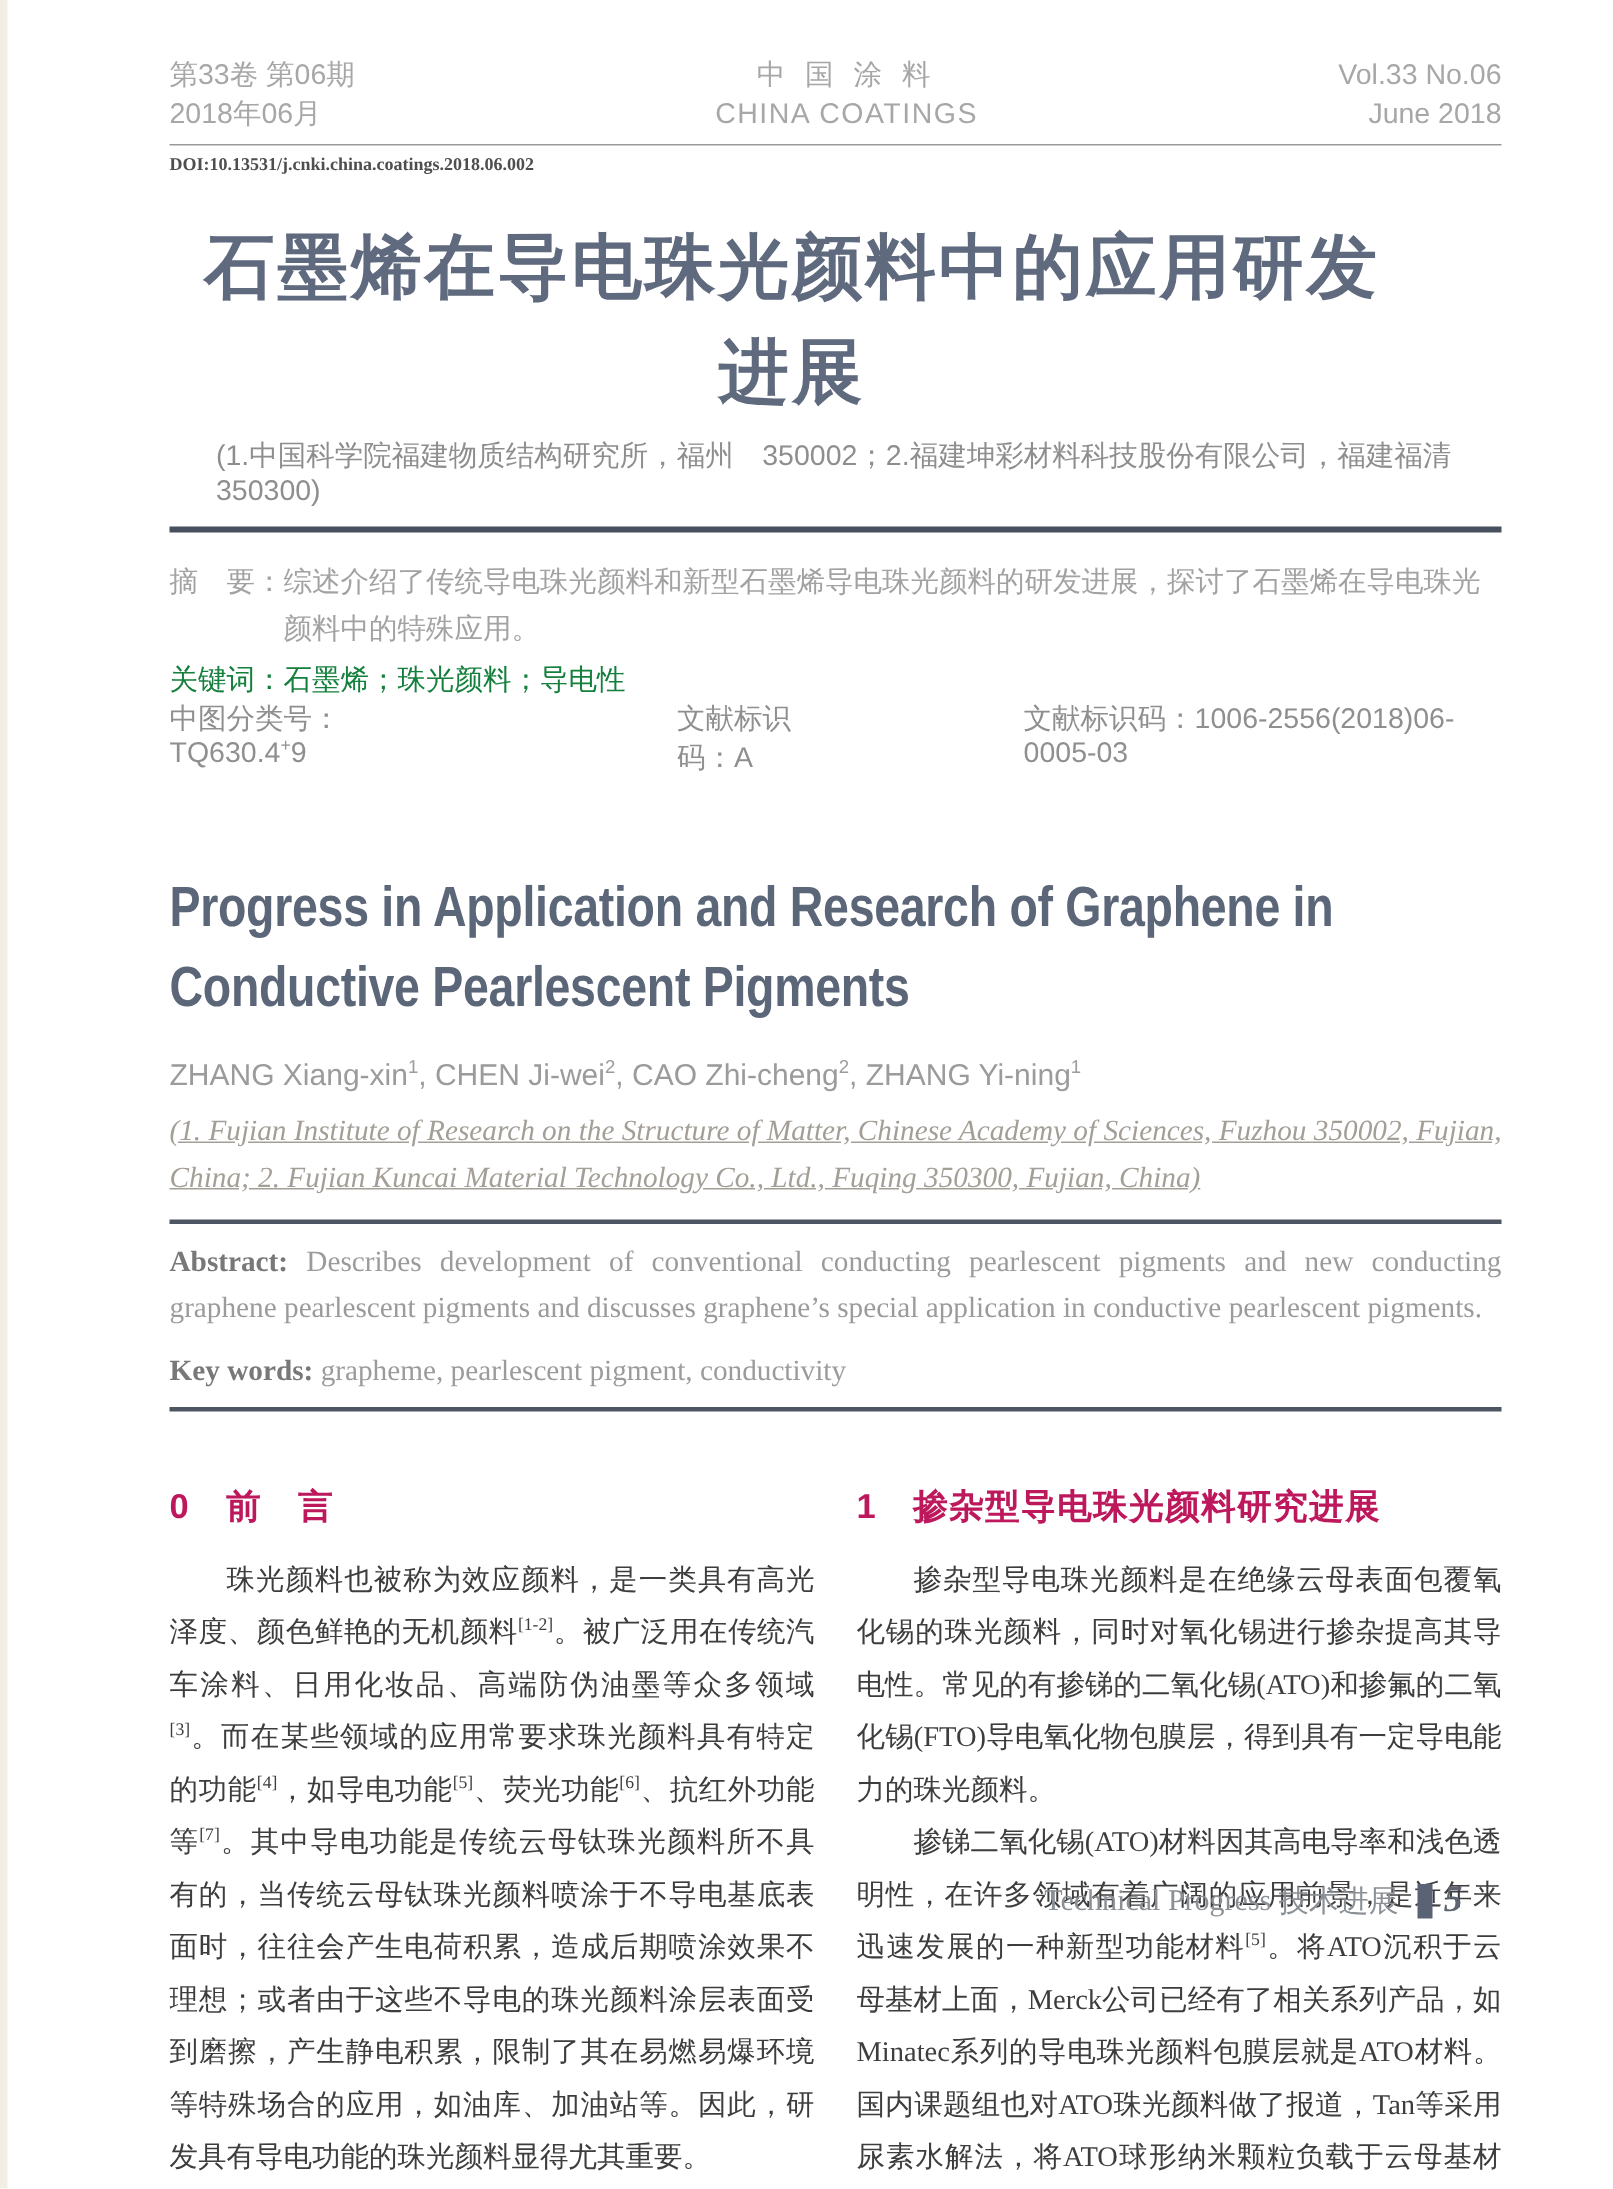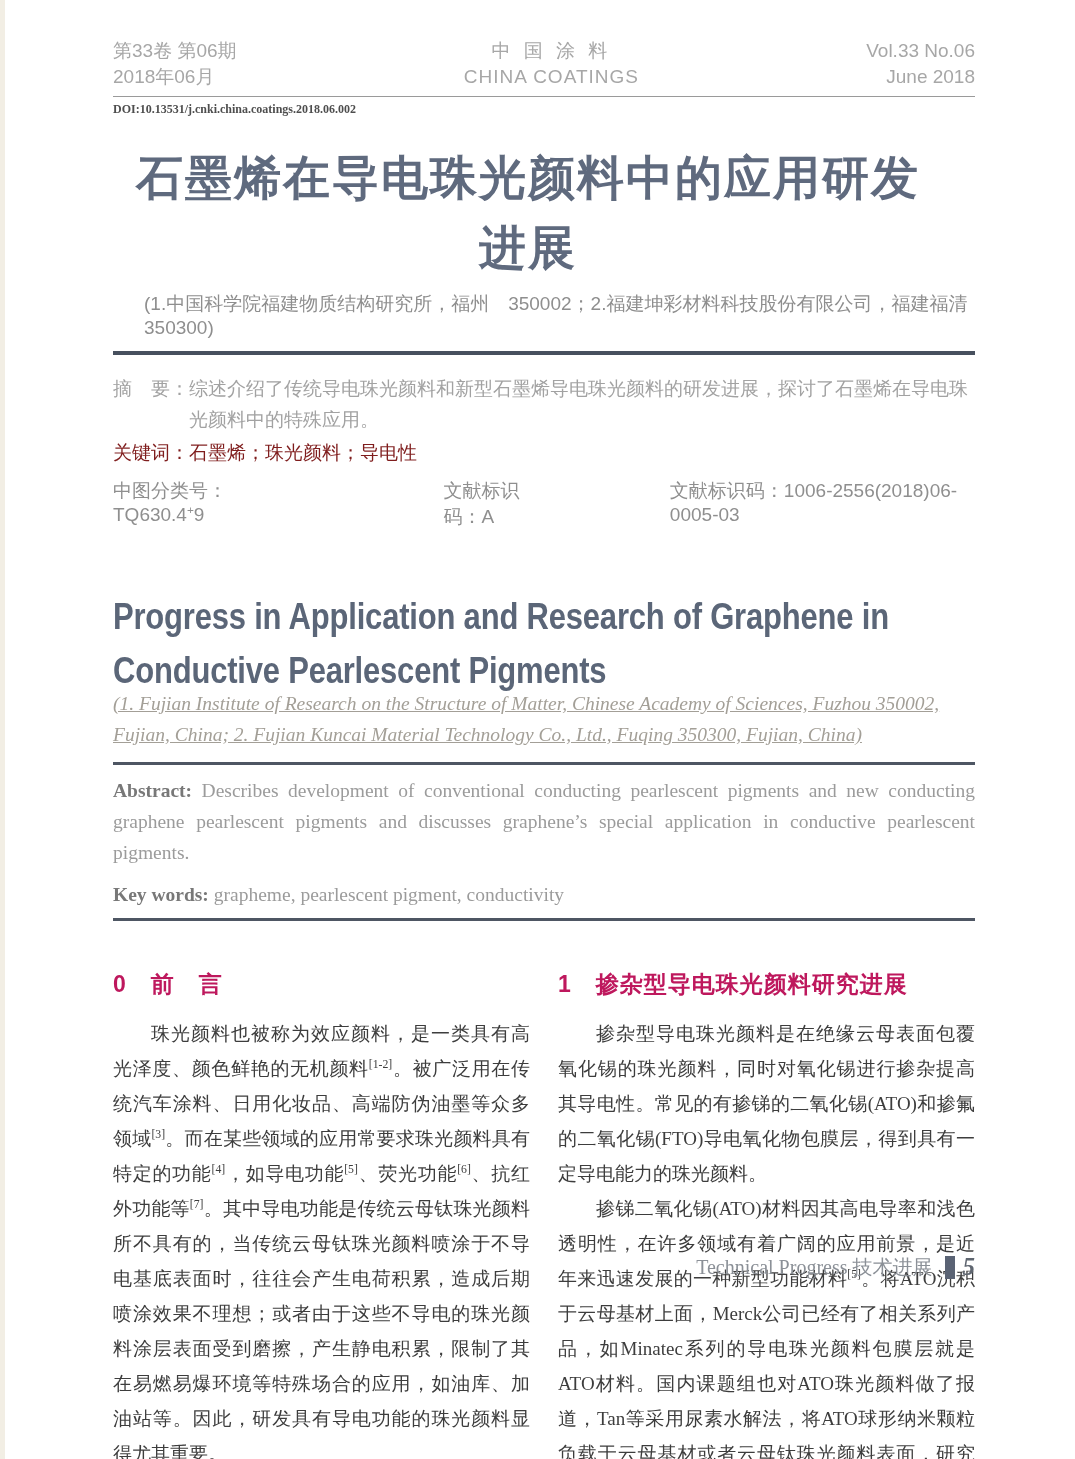--- a/index.html
+++ b/index.html
@@ -4,21 +4,21 @@
 <style>
   * { margin:0; padding:0; box-sizing:border-box; }
   html,body { background:#ffffff; }
   body {
     width:1075px; height:1459px; position:relative; overflow:hidden;
     font-family:"Liberation Sans","DejaVu Sans",sans-serif;
     -webkit-font-smoothing:antialiased;
   }
   .scan-edge { position:absolute; left:0; top:0; width:5px; height:1459px;
     background:#efeadd; opacity:.8; }
-  .page { position:relative; padding:38px 100px 0 113px; height:1307px; }
+  .page { position:relative; padding:38px 74px 0 113px; height:1307px; }
 
   
   .journal-header { display:flex; justify-content:space-between; align-items:flex-start;
     color:#a7a7a7; font-size:19px; line-height:26px; padding-bottom:6px;
     border-bottom:1px solid #9a9a9a; }
   .jh-center { text-align:center; letter-spacing:4px; }
   .jh-center .en { letter-spacing:1px; }
   .jh-right { text-align:right; }
   .doi-line { margin-top:5px; color:#4e4e4e; font-size:12px;
     font-family:Liberation Serif, serif; font-weight:bold; }
@@ -33,22 +33,22 @@
     margin-right:16px; flex:none; }
   .affil-cn { margin-top:8px; color:#8e8e8e; font-size:19px; padding-left:31px; }
   sup { font-size:.62em; vertical-align:super; line-height:0; }
 
   .rule-dark { height:4px; background:#47505e; margin-top:12px; }
 
   
   .abs-cn { margin-top:18px; color:#a2a2a2; font-size:19px; line-height:31px; }
   .abs-row { display:flex; }
   .abs-label { flex:none; white-space:pre; }
-  .kw-cn { margin-top:5px; color:#7f1d1d; font-size:19px; }
-  .meta-row { margin-top:12px; display:flex; color:#8f8f8f; font-size:19px; }
+  .kw-cn { margin-top:5px; color:#15803d; font-size:19px; }
+  .meta-row { margin-top:0; display:flex; color:#8f8f8f; font-size:19px; }
   .meta-item2 { margin-left:155px; }
   .meta-item3 { margin-left:118px; }
 
   
   .title-en { margin-top:60px; width:900px; color:#5b6678; font-weight:700;
     font-size:31px; line-height:44px; transform:scale(1,1.22); transform-origin:left top;
     letter-spacing:-0.2px; }
   .authors-en { margin-top:40px; color:#9b9b9b; font-size:20px; }
   .affil-en { margin-top:10px; color:#a39f97; font-size:19.5px; line-height:31px;
     font-family:"Liberation Serif","DejaVu Serif",serif; font-style:italic;text-decoration:underline; }
@@ -112,20 +112,21 @@
   <div class="kw-cn">
     <span>关键词：</span><span>石墨烯；珠光颜料；导电性</span>
   </div>
   <div class="meta-row">
     <span class="meta-item1"><span>中图分类号：</span><span>TQ630.4<sup>+</sup>9</span></span>
     <span class="meta-item2"><span>文献标识码：</span><span>A</span></span>
     <span class="meta-item3"><span>文献标识码：</span><span>1006-2556(2018)06-0005-03</span></span>
   </div>
 
   <h2 class="title-en">Progress in Application and Research of Graphene in Conductive Pearlescent Pigments</h2>
+  <div class="authors-en">ZHANG Xiang-xin<sup>1</sup>, CHEN Ji-wei<sup>2</sup>, CAO Zhi-cheng<sup>2</sup>, ZHANG Yi-ning<sup>1</sup></div>
   <div class="affil-en">(1. Fujian Institute of Research on the Structure of Matter, Chinese Academy of Sciences, Fuzhou 350002, Fujian, China; 2. Fujian Kuncai Material Technology Co., Ltd., Fuqing 350300, Fujian, China)</div>
 
   <div class="rule-mid"></div>
 
   <div class="abs-en">
     <b>Abstract:</b><span> Describes development of conventional conducting pearlescent pigments and new conducting graphene pearlescent pigments and discusses graphene’s special application in conductive pearlescent pigments.</span>
   </div>
   <div class="kw-en">
     <b>Key words:</b><span> grapheme, pearlescent pigment, conductivity</span>
   </div>

